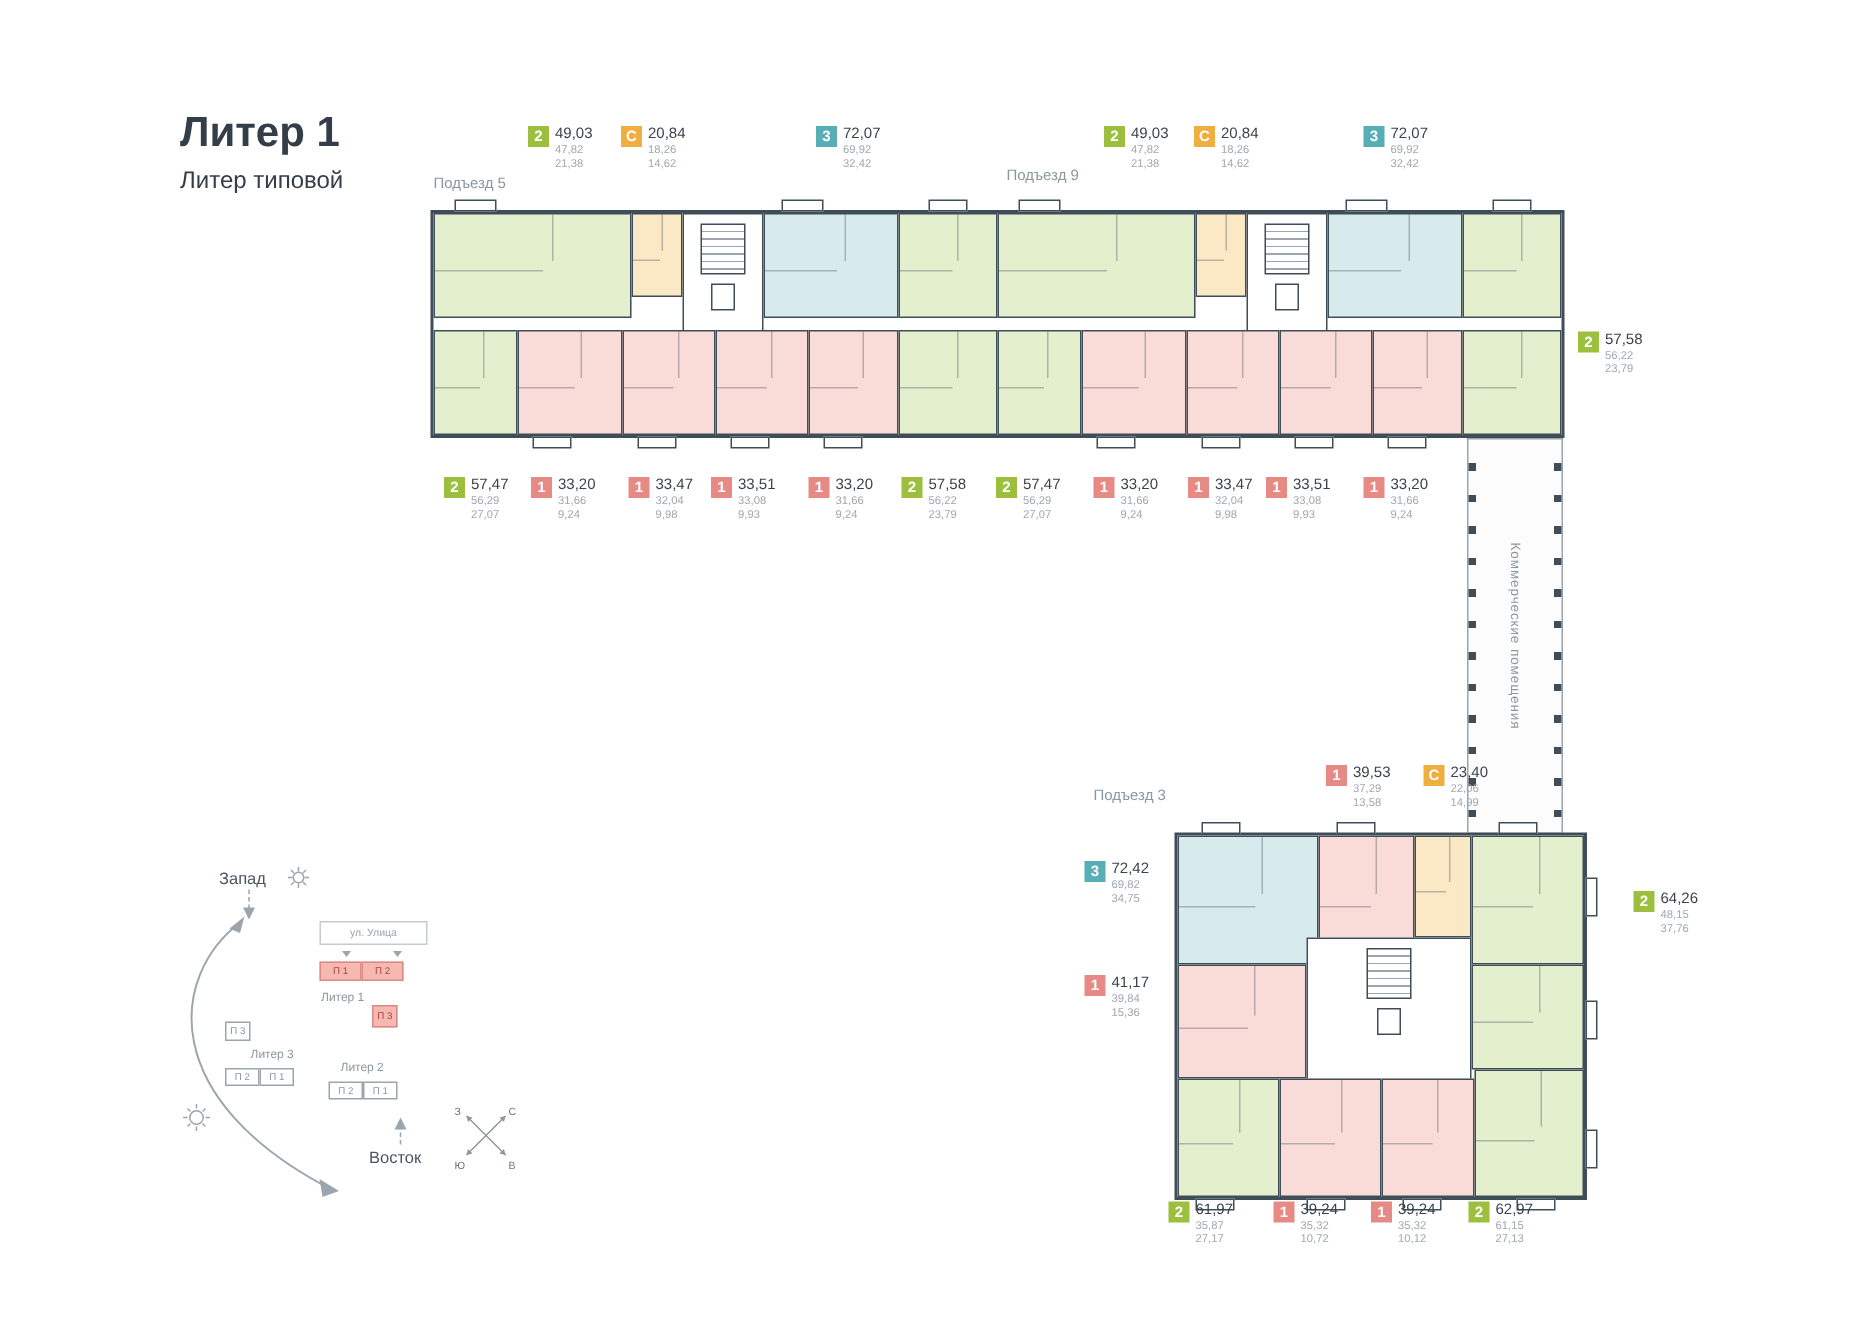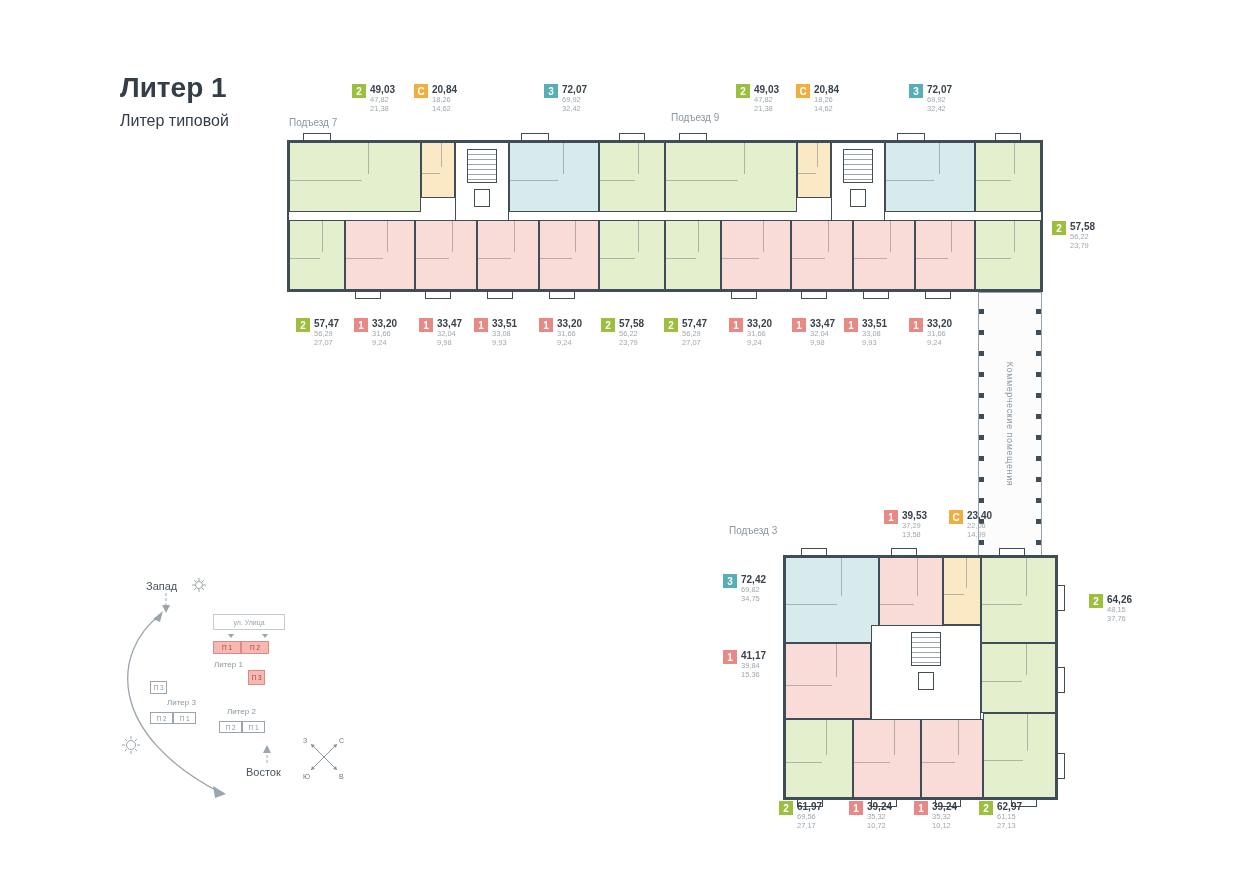--- a/index.html
+++ b/index.html
@@ -40,40 +40,40 @@
              white-space:nowrap;font-size:9px;color:#8A97A0;letter-spacing:.6px;}
   
   .apt-label{position:absolute;display:flex;gap:4px;align-items:flex-start;cursor:pointer;}
   .badge{width:14px;height:14px;color:#fff;font-weight:bold;font-size:10px;
          display:flex;align-items:center;justify-content:center;flex:0 0 auto;}
   .badge.green{background:#9CC03E;}
   .badge.yellow{background:#EFAE3E;}
   .badge.teal{background:#58AEB5;}
   .badge.pink{background:#E78A85;}
   .areas{display:flex;flex-direction:column;line-height:1.18;}
-  .a-total{font-size:10px;font-weight:bold;color:#39434C;}
+  .a-total{font-size:10px;font-weight:normal;color:#39434C;}
   .a-sub{font-size:7.5px;color:#A0A8AF;}
   
   .legend-text{position:absolute;font-size:11px;color:#4A5560;}
   .legend-label{position:absolute;font-size:8px;color:#8A97A0;}
   .street{position:absolute;box-sizing:border-box;border:1px solid #C4CCD2;background:#fff;
           font-size:7px;color:#9AA5AE;display:flex;align-items:center;justify-content:center;}
   .mini-box{position:absolute;box-sizing:border-box;border:1px solid #9AA5AE;background:#fff;color:#8A97A0;
             font-size:6.5px;display:flex;align-items:center;justify-content:center;cursor:pointer;}
   .mini-box.hl{background:#F5B9B1;border-color:#D98B84;color:#A8443E;}
   .tri-down{position:absolute;width:0;height:0;border-left:3px solid transparent;
             border-right:3px solid transparent;border-top:4px solid #9AA5AE;}
 </style>
 </head>
 <body>
 
 <div class="title">Литер 1</div>
 <div class="subtitle">Литер типовой</div>
 
-<div class="entrance" style="left:289px;top:117px">Подъезд 7</div>
+<div class="entrance" style="left:289px;top:117px">Подъезд 5</div>
 <div class="entrance" style="left:671px;top:112px">Подъезд 9</div>
 <div class="entrance" style="left:729px;top:525px">Подъезд 3</div>
 
 <div class="bld" style="left:287px;top:140px;width:756px;height:152px">
 
   <div class="unit green" style="left:0px;top:0px;width:132px;height:70px"></div>
   <div class="unit yellow" style="left:132px;top:0px;width:34px;height:56px"></div>
   <div class="unit core" style="left:166px;top:0px;width:54px;height:148px">
     <div class="stair"></div>
     <div class="lift"></div>
@@ -333,21 +333,21 @@
     <span class="areas">
       <span class="a-total">64,26</span>
       <span class="a-sub">48,15</span>
       <span class="a-sub">37,76</span>
     </span>
   </div>
 <div class="apt-label" style="left:779px;top:801px">
     <span class="badge green">2</span>
     <span class="areas">
       <span class="a-total">61,97</span>
-      <span class="a-sub">69,56</span>
+      <span class="a-sub">35,87</span>
       <span class="a-sub">27,17</span>
     </span>
   </div>
 <div class="apt-label" style="left:849px;top:801px">
     <span class="badge pink">1</span>
     <span class="areas">
       <span class="a-total">39,24</span>
       <span class="a-sub">35,32</span>
       <span class="a-sub">10,72</span>
     </span>

